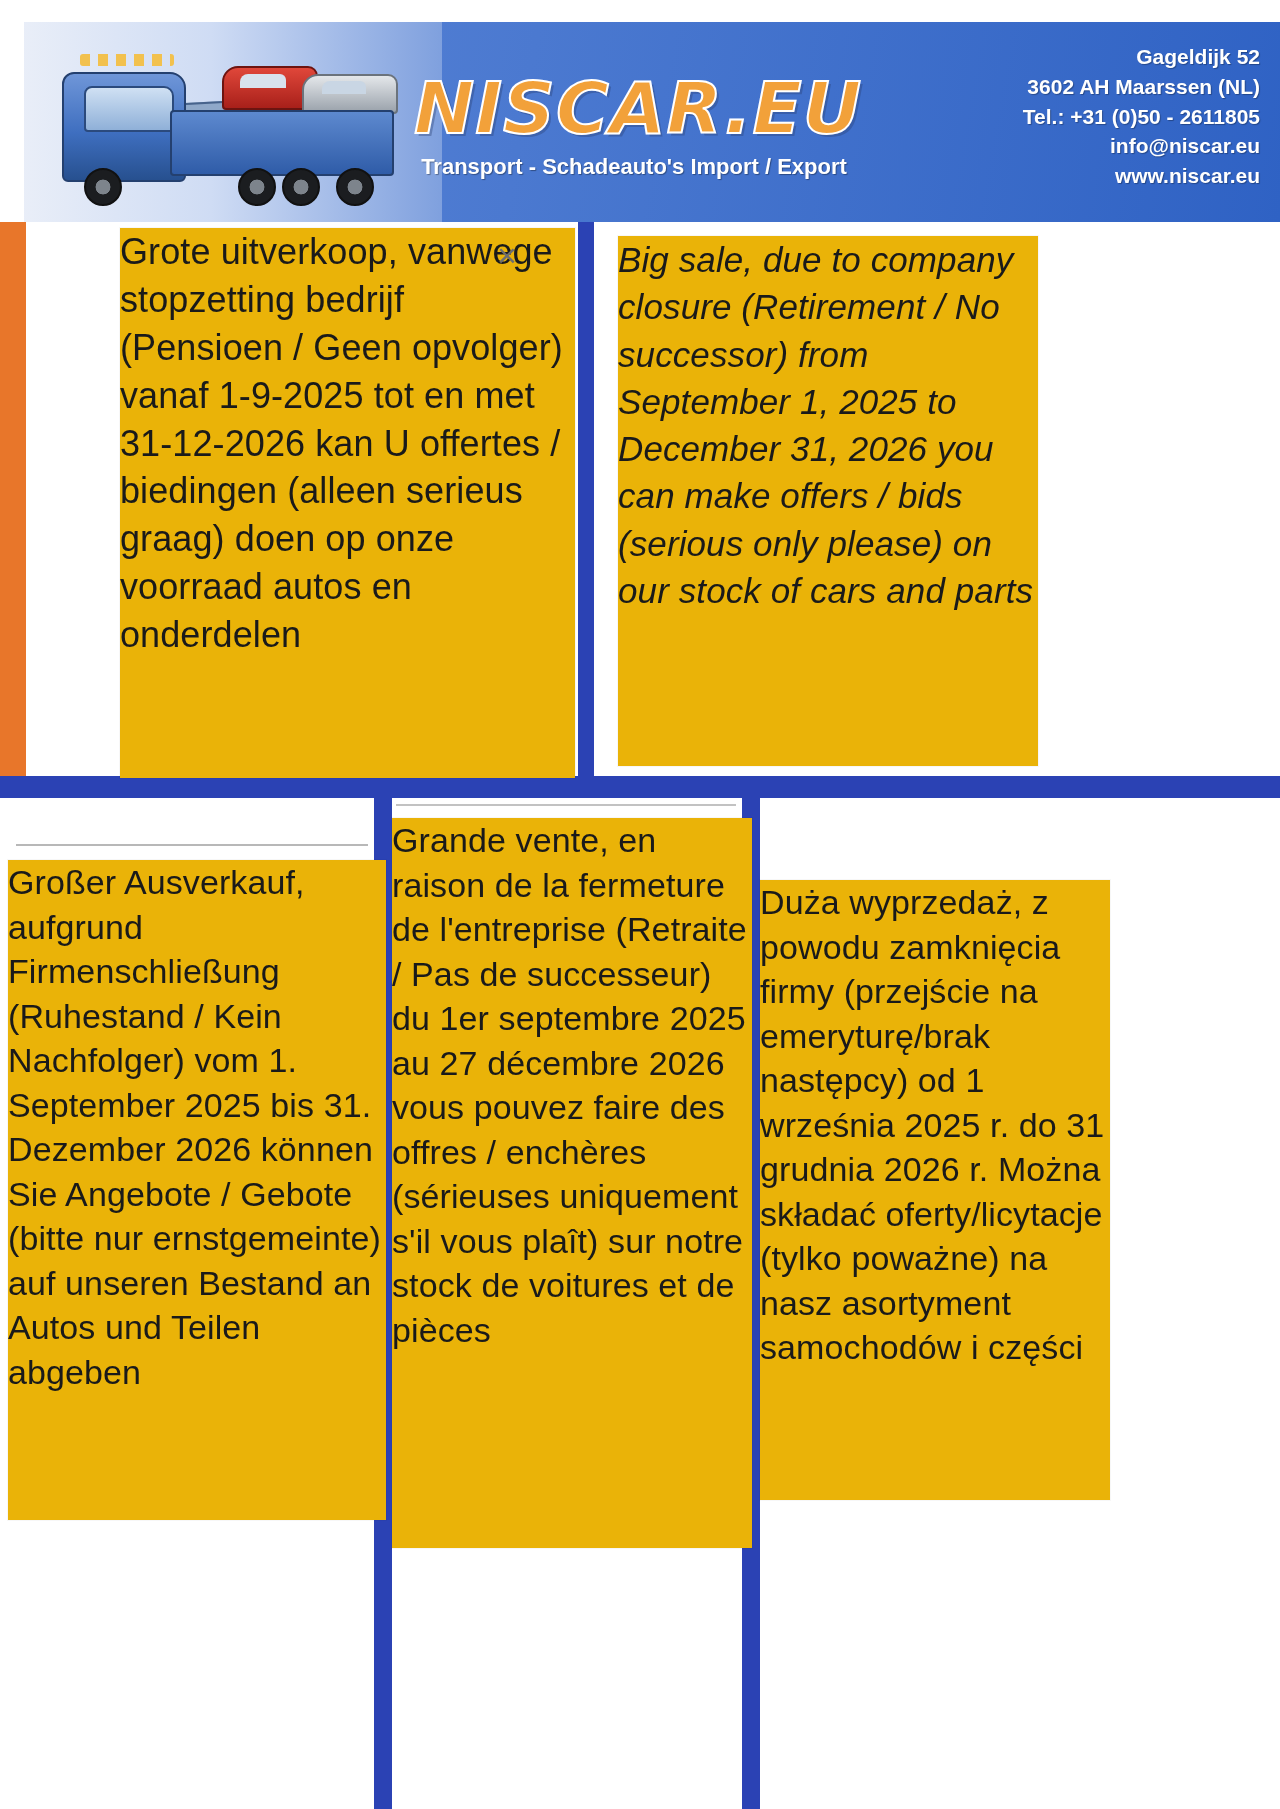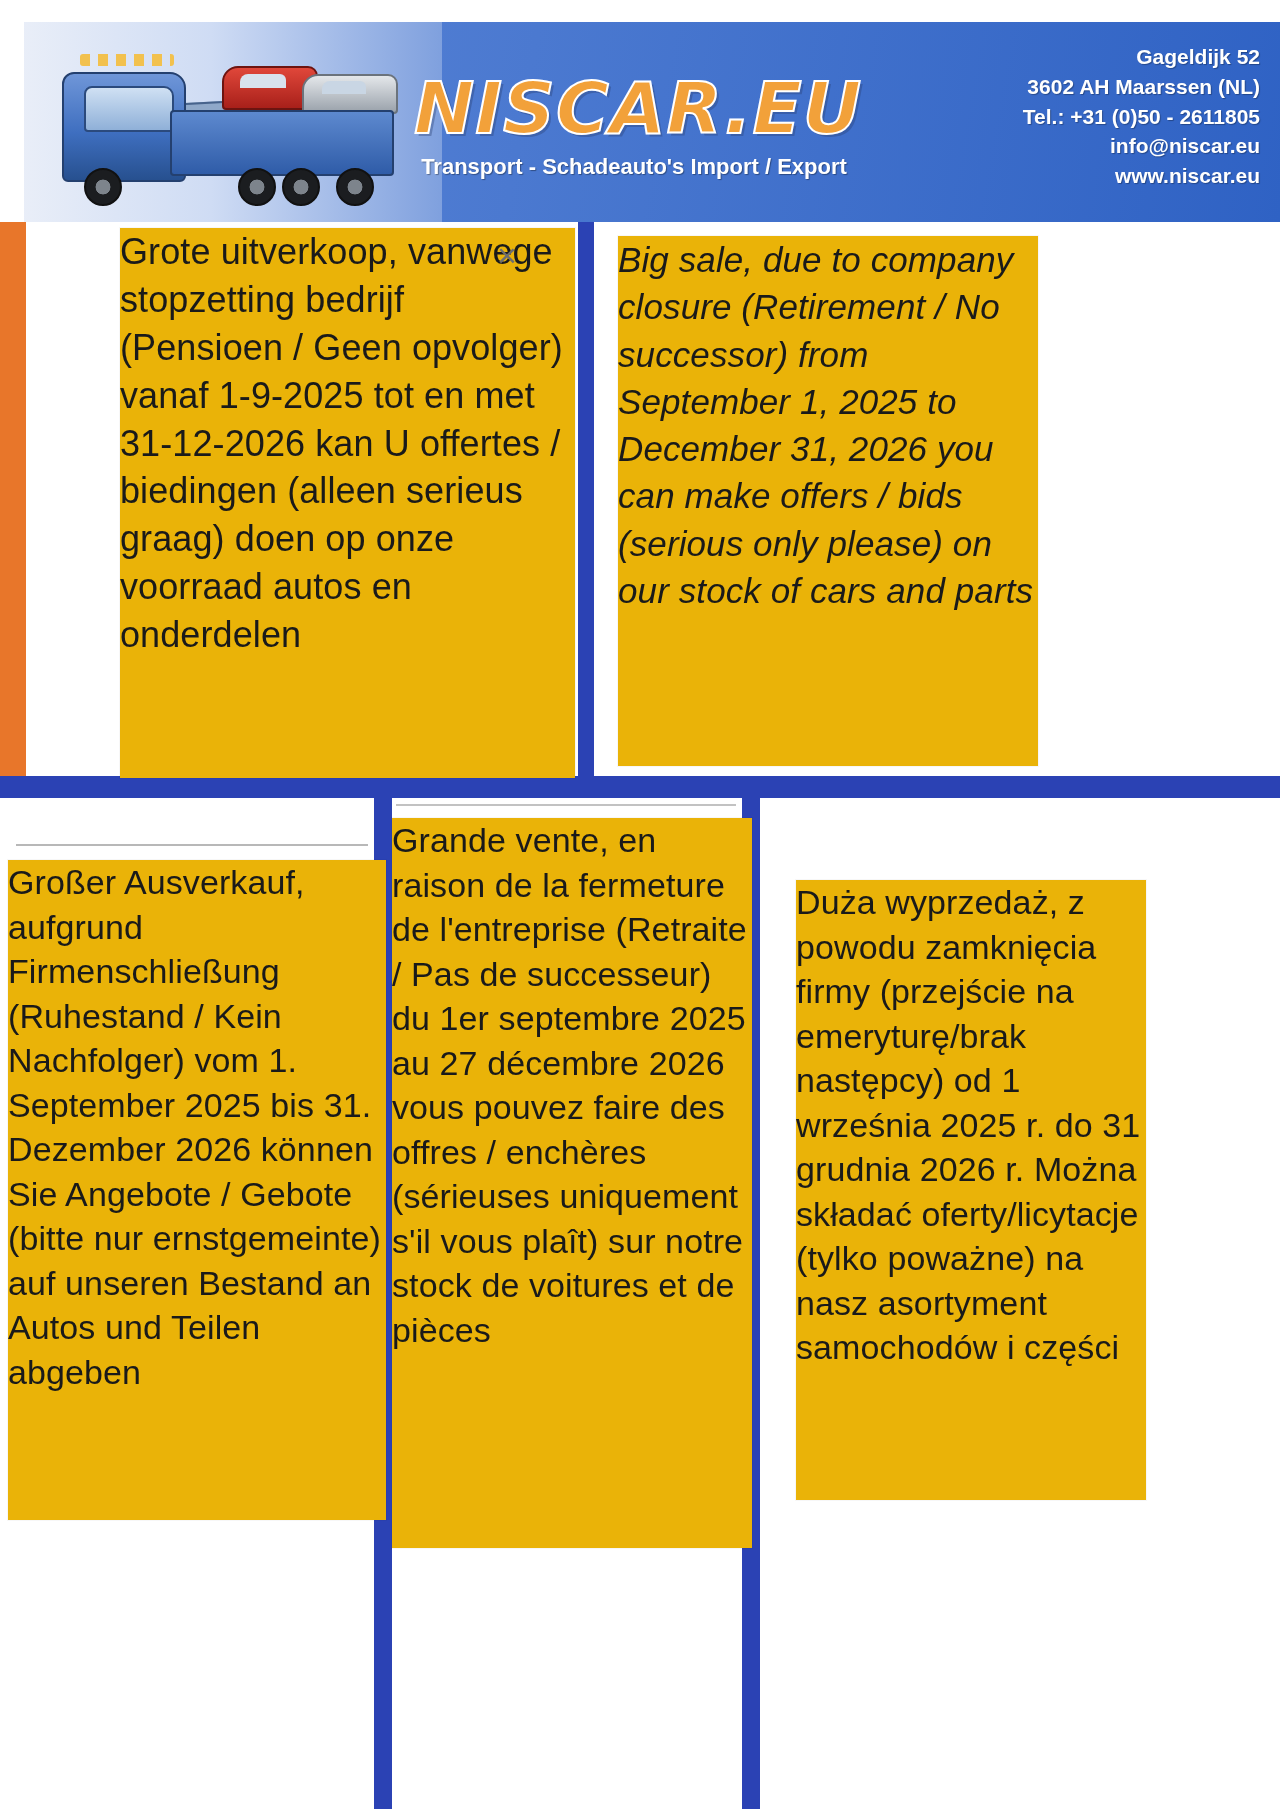--- a/index.html
+++ b/index.html
@@ -262,21 +262,21 @@
     position: absolute;
     left: 4px;
     top: -14px;
     width: 340px;
     height: 2px;
     background: #c2c2c2;
   }
 
   
   .panel-pl {
-    left: 796px;
+    left: 760px;
     top: 880px;
     width: 350px;
     height: 620px;
   }
   .panel-pl p { font-size: 34px; line-height: 1.31; }
 
   .panel-shadow {
     box-shadow: 0 0 0 1px rgba(0,0,0,.03);
   }
 </style>

